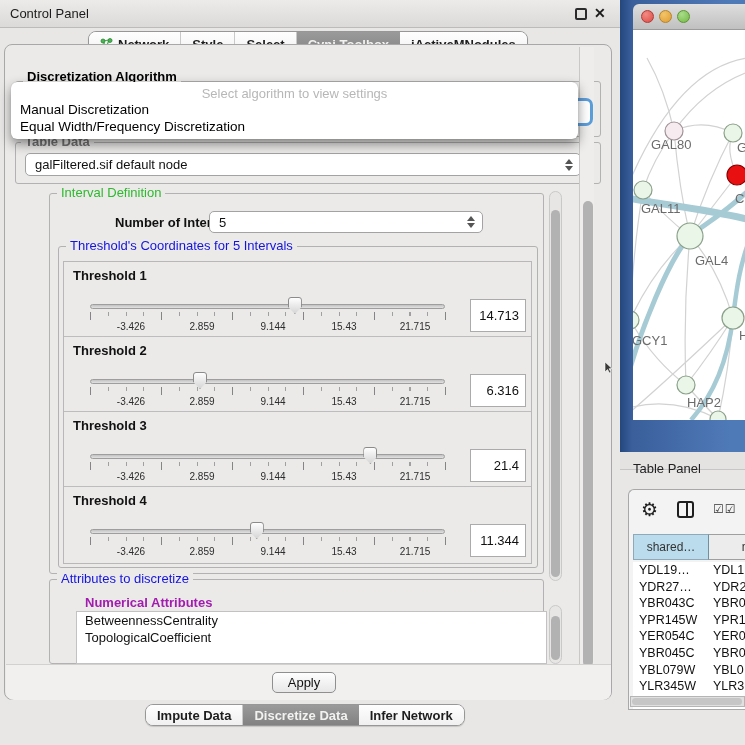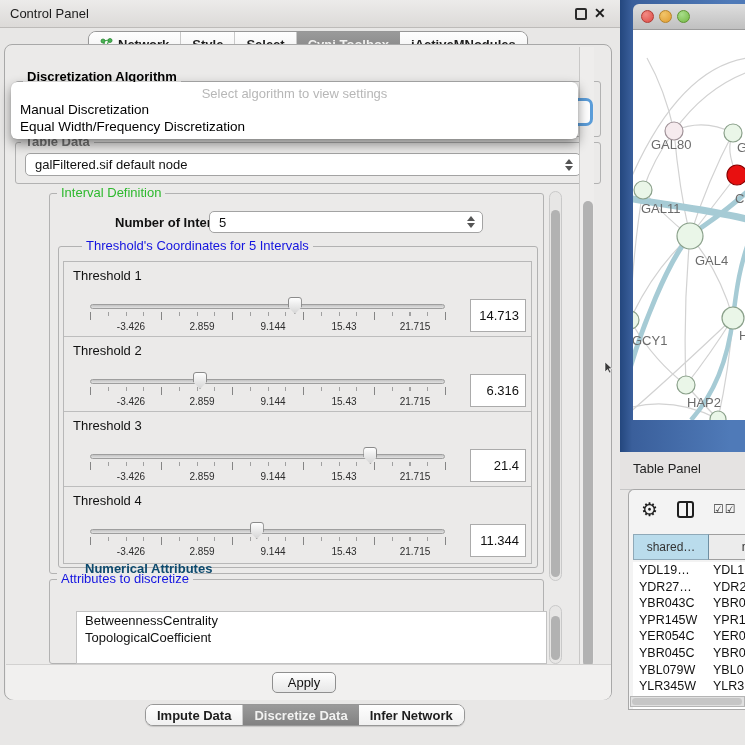--- a/index.html
+++ b/index.html
@@ -38,21 +38,21 @@
     border-radius:6px; box-shadow:0 5px 12px rgba(0,0,0,.45), 0 0 1px rgba(0,0,0,.3); z-index:60; }
   .popup .hint { position:absolute; top:4px; left:0; width:100%; text-align:center; font-size:13px; color:#b7b7b7; }
   .popup .opt1 { position:absolute; top:20px; left:9px; font-size:13.5px; font-weight:normal; color:#000; }
   .popup .opt2 { position:absolute; top:37px; left:9px; font-size:13.5px; color:#000; }
   .focus-combo { position:absolute; left:496px; top:53px; width:92px; height:28px;
     border:3px solid #5b9dd9; border-radius:7px; background:#fff; z-index:10; }
 
   .thr-rows { position:absolute; background:#ebeae9; border:1px solid #b8b8b8; }
   .thr-row { position:relative; height:75px; border-bottom:1px solid #bdbdbd; }
   .thr-row:last-child { border-bottom:none; }
-  .thr-label { position:absolute; left:9px; top:6px; font-size:13px; font-weight:normal; color:#111; }
+  .thr-label { position:absolute; left:9px; top:6px; font-size:13px; font-weight:bold; color:#111; }
   .track { position:absolute; left:26px; top:42px; width:355px; height:5px; border:1px solid #9e9e9e; border-radius:3px;
     background:linear-gradient(#c2c2c2,#e2e2e2); }
   .thumb { position:absolute; top:35px; width:14px; height:17px; background:linear-gradient(#fefefe,#d6d6d6);
     border:1px solid #8b8b8b; clip-path:polygon(0 0,100% 0,100% 58%,50% 100%,0 58%); border-radius:3px 3px 0 0; z-index:3; }
   .ticks { position:absolute; left:26px; top:50px; width:356px; height:8px;
     background-image:repeating-linear-gradient(90deg,#858585 0 1px,transparent 1px 71px),
                      repeating-linear-gradient(90deg,#a0a0a0 0 1px,transparent 1px 17.75px);
     background-size:100% 8px,100% 4px; background-repeat:no-repeat; }
   .ticklabels { position:absolute; left:26px; top:59px; width:355px; height:11px; }
   .ticklabels span { position:absolute; transform:translateX(-50%); font-size:10px; font-weight:normal; color:#2c2c2c; white-space:nowrap;margin-left:41px; }
@@ -71,21 +71,21 @@
     font-size:13px; color:#111; text-align:center; }
 
   
   .blue-frame { position:absolute; left:620px; top:0; width:125px; height:452px;
     background:linear-gradient(to right,#24477e 0,#3a5f9b 12px,#4f7ab8 110px); }
   .net-window { position:absolute; left:633px; top:4px; width:129px; height:416px; border-radius:6px 0 0 0; overflow:hidden; }
   .net-titlebar { height:26px; background:linear-gradient(#dedede,#c0c0c0); border-bottom:1px solid #9b9b9b; position:relative; }
   .light { position:absolute; top:6px; width:13px; height:13px; border-radius:50%; }
   .net-canvas { height:390px; background:#fff; overflow:hidden; }
 
-  .tp-header { position:absolute; left:620px; top:452px; width:125px; height:38px; background:#e5e3e2;
+  .tp-header { position:absolute; left:620px; top:452px; width:125px; height:18px; background:#e5e3e2;
     border-bottom:1px solid #c6c6c6; }
   .tp-header .t { position:absolute; left:13px; line-height:33px; font-size:13px; color:#222; }
   .tp-body { position:absolute; left:628px; top:489px; width:120px; height:221px; background:#f3f3f3;
     border:1px solid #a8a8a8; border-right:none; border-radius:6px 0 0 0; overflow:hidden; }
   .tp-toolbar { position:absolute; left:0; top:0; width:100%; height:43px; }
   .gear { position:absolute; left:12px; top:8px; font-size:19px; color:#1e1e1e; }
   .colicon { position:absolute; left:48px; top:11px; width:17px; height:17px; border:2px solid #1e1e1e; border-radius:3px; }
   .colicon:before { content:""; position:absolute; left:50%; top:0; width:2px; height:100%; background:#1e1e1e; }
   .checks { position:absolute; left:84px; top:12px; font-size:12px; color:#333; letter-spacing:1px; }
   .tbl-head { position:absolute; left:4px; top:44px; height:26px; display:flex; }
@@ -168,21 +168,21 @@
     <div style="position:absolute; left:74px; top:170px; font-size:13px; font-weight:bold; color:#111;padding-left:36px;">Number of Intervals</div>
     <div class="combo" style="left:204px; top:166px; width:274px; height:22px;">
       <span>5</span>
       <span class="spinner">
           <i class="up"></i>
           <i class="dn"></i>
         </span>
     </div>
 
     <div class="group" style="left:53px; top:201px; width:480px; height:322px;"></div>
-    <div class="group-label" style="left:77px; top:193px; color:#1414e0;">Threshold's Coordinates for 5 Intervals</div>
+    <div class="group-label" style="left:61px; top:193px; color:#1414e0;">Threshold's Coordinates for 5 Intervals</div>
 
     <div class="thr-rows" style="left:58px; top:216px; width:469px; height:303px;">
 
       <div class="thr-row">
         <div class="thr-label">Threshold 1</div>
         <div class="track"></div>
         <div class="thumb" style="left: 223.9px;"></div>
         <div class="ticks"></div>
         <div class="ticklabels">
           <span style="left:0%">-3.426</span>
@@ -239,21 +239,21 @@
             <span style="left:60%">15.43</span>
           <span style="left:80%">21.715</span>
             <span style="left:100%">28</span>
         </div>
         <div class="valuebox">11.344</div>
       </div>
     </div>
 
     <div class="group" style="left:44px; top:534px; width:495px; height:85px;"></div>
     <div class="group-label" style="left:52px; top:526px; color:#1414e0;">Attributes to discretize</div>
-    <div style="position:absolute; left:56px; top:516px; font-size:13px; font-weight:bold; color:#0c4a6e;padding-left:24px;">Numerical Attributes</div>
+    <div style="position:absolute; left:56px; top:550px; font-size:13px; font-weight:bold; color:#a21caf;padding-left:24px;">Numerical Attributes</div>
     <div class="list" style="left:71px; top:566px; width:471px; height:53px;">
       <div>BetweennessCentrality</div>
       <div>TopologicalCoefficient</div>
     </div>
 
     <div class="vtrack" style="left:544px; top:146px; height:390px;">
       <div class="vthumb" style="left:1px; top:18px; height:367px;"></div>
     </div>
     <div class="vtrack" style="left:544px; top:560px; height:59px;">
       <div class="vthumb" style="left:1px; top:10px; height:44px;"></div>

